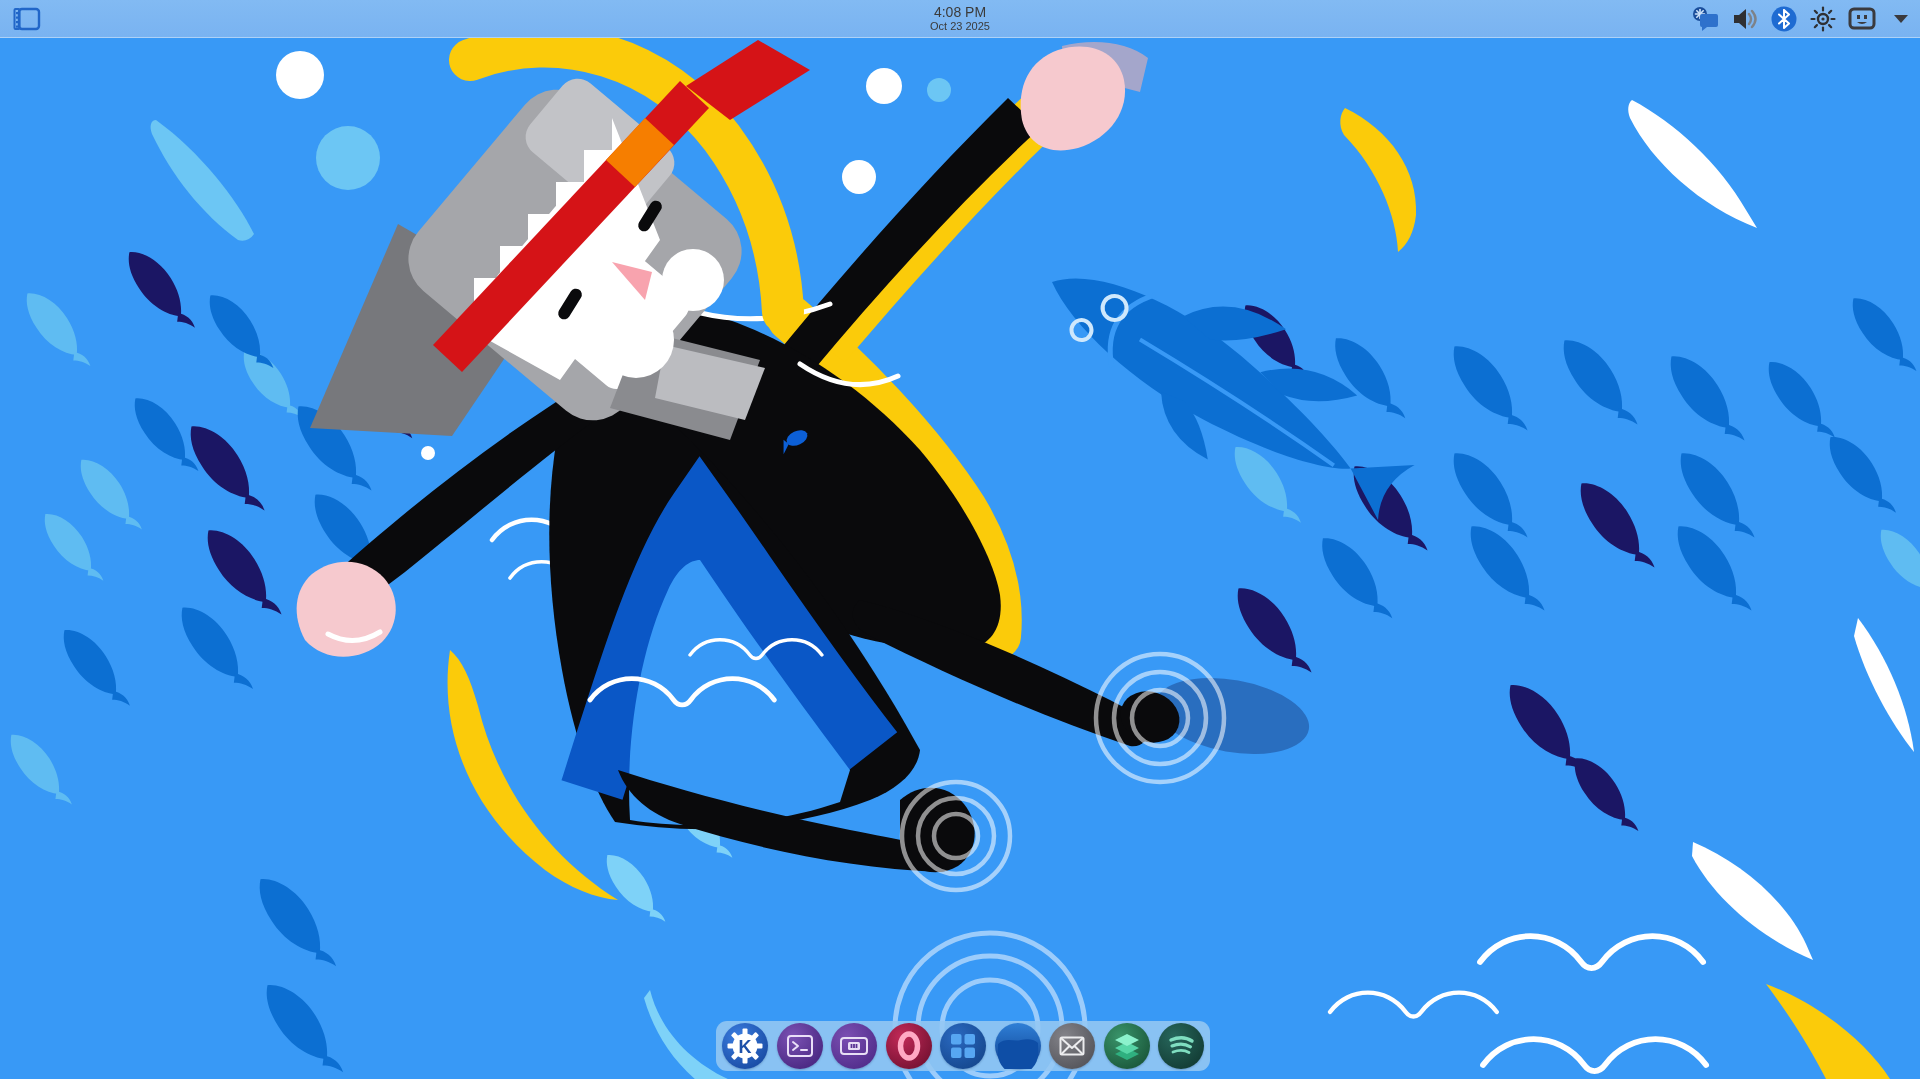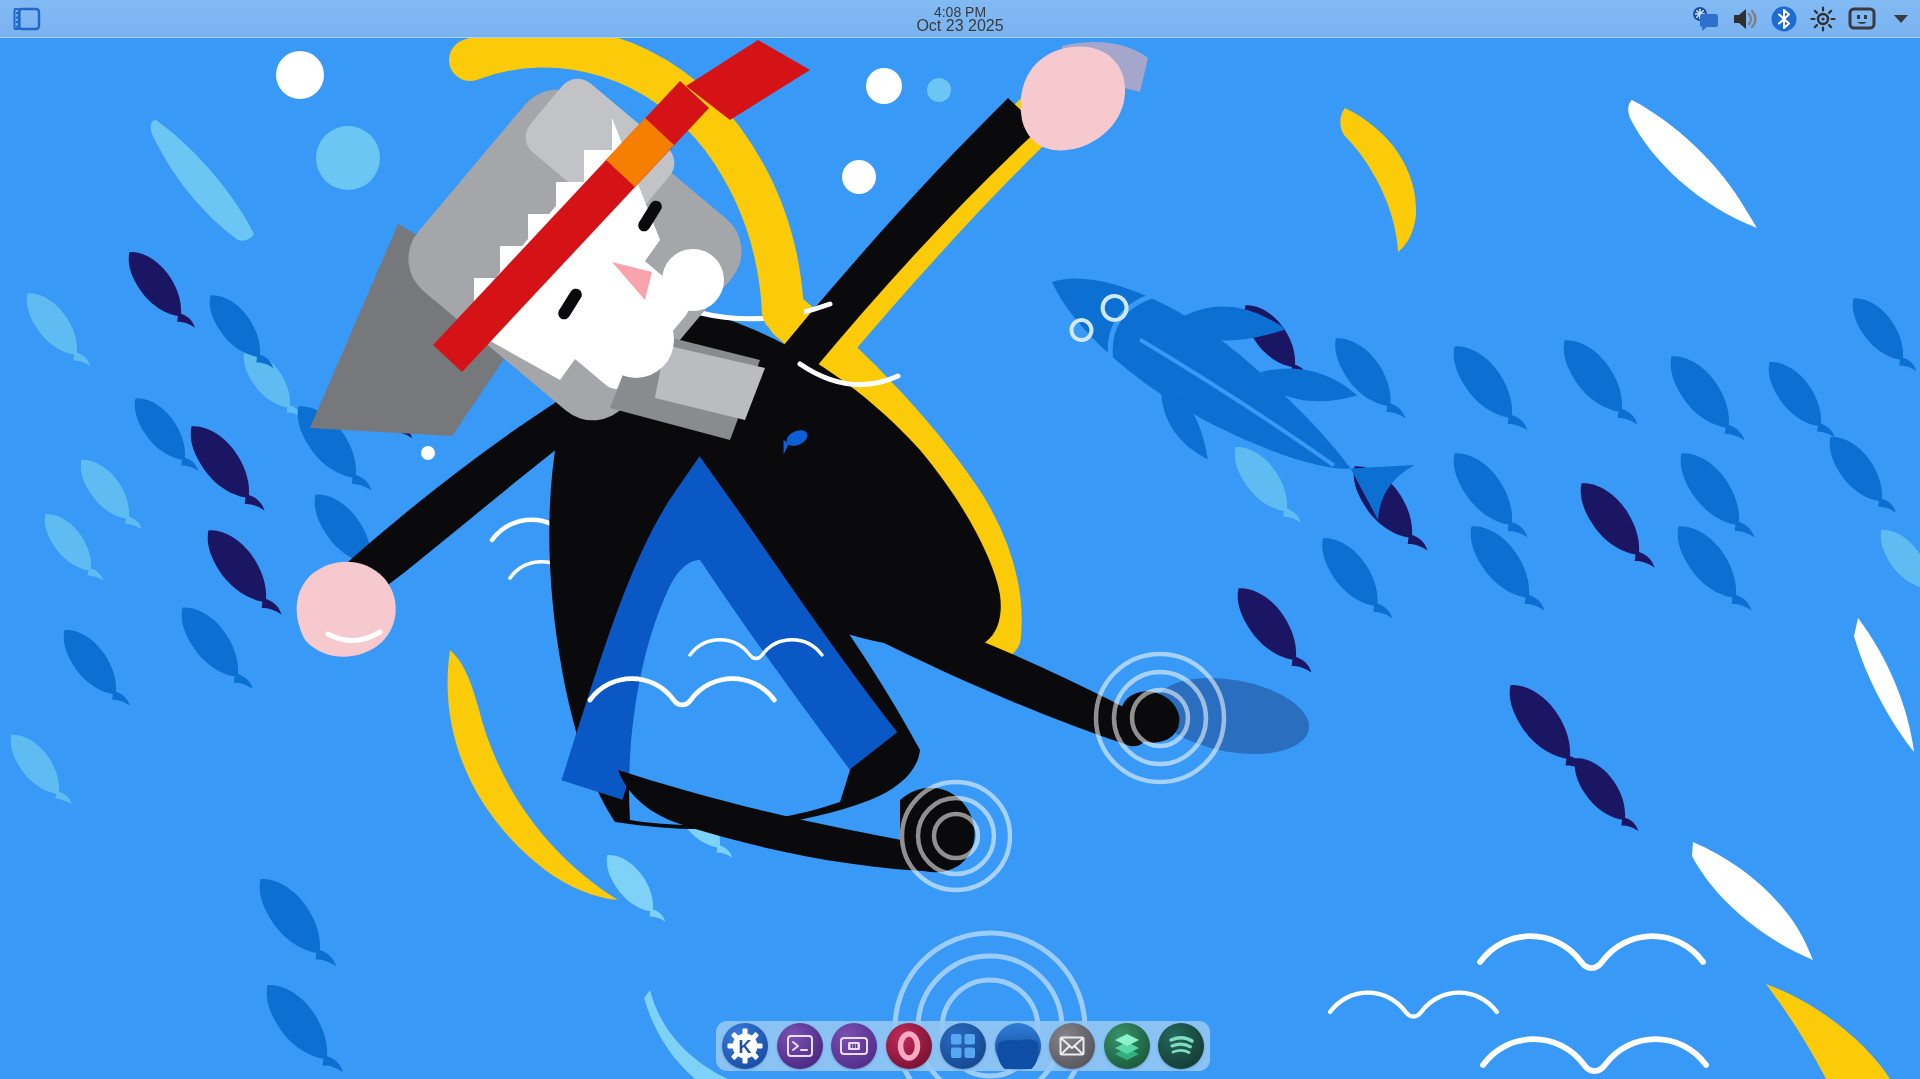--- a/index.html
+++ b/index.html
@@ -20,21 +20,21 @@
     display:flex;align-items:center;z-index:30;
   }
   .panel-left{position:absolute;left:10px;top:4px;height:29px;display:flex;align-items:center;}
   .panel-widget{width:34px;height:29px;border:none;background:transparent;display:flex;align-items:center;justify-content:center;cursor:pointer;padding:0;}
   .panel-clock{
     position:absolute;left:0;right:0;top:0;height:37px;
     display:flex;flex-direction:column;align-items:center;justify-content:center;
     color:#3b3b3b;cursor:pointer;
   }
   .clock-time{font-size:14px;font-weight:500;line-height:15px;}
-  .clock-date{font-size:16px;line-height:12px;}
+  .clock-date{font-size:11px;line-height:12px;}
   .panel-tray{position:absolute;right:4px;top:0;height:37px;display:flex;align-items:center;gap:9px;}
   .tray-btn{width:30px;height:30px;border:none;background:transparent;padding:0;display:flex;align-items:center;justify-content:center;cursor:pointer;}
 
   
   .dock{
     position:absolute;left:716px;top:1021px;width:494px;height:50px;
     background:rgba(148,199,243,.88);
     border-radius:11px;z-index:20;
     display:flex;align-items:center;justify-content:space-between;
     padding:0 6px;box-sizing:border-box;

